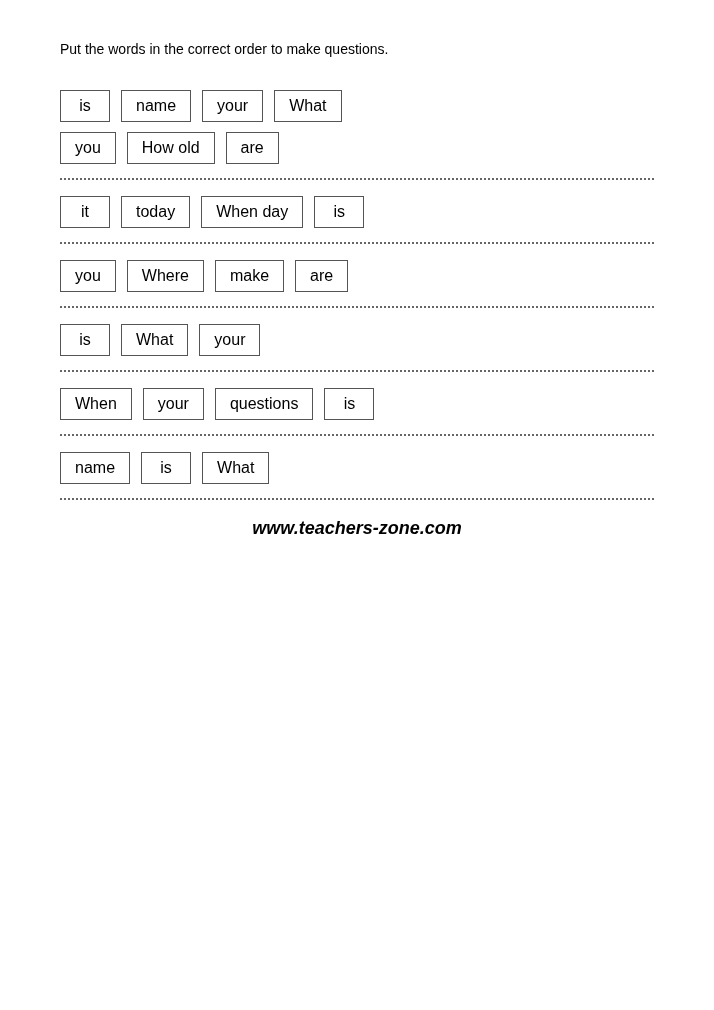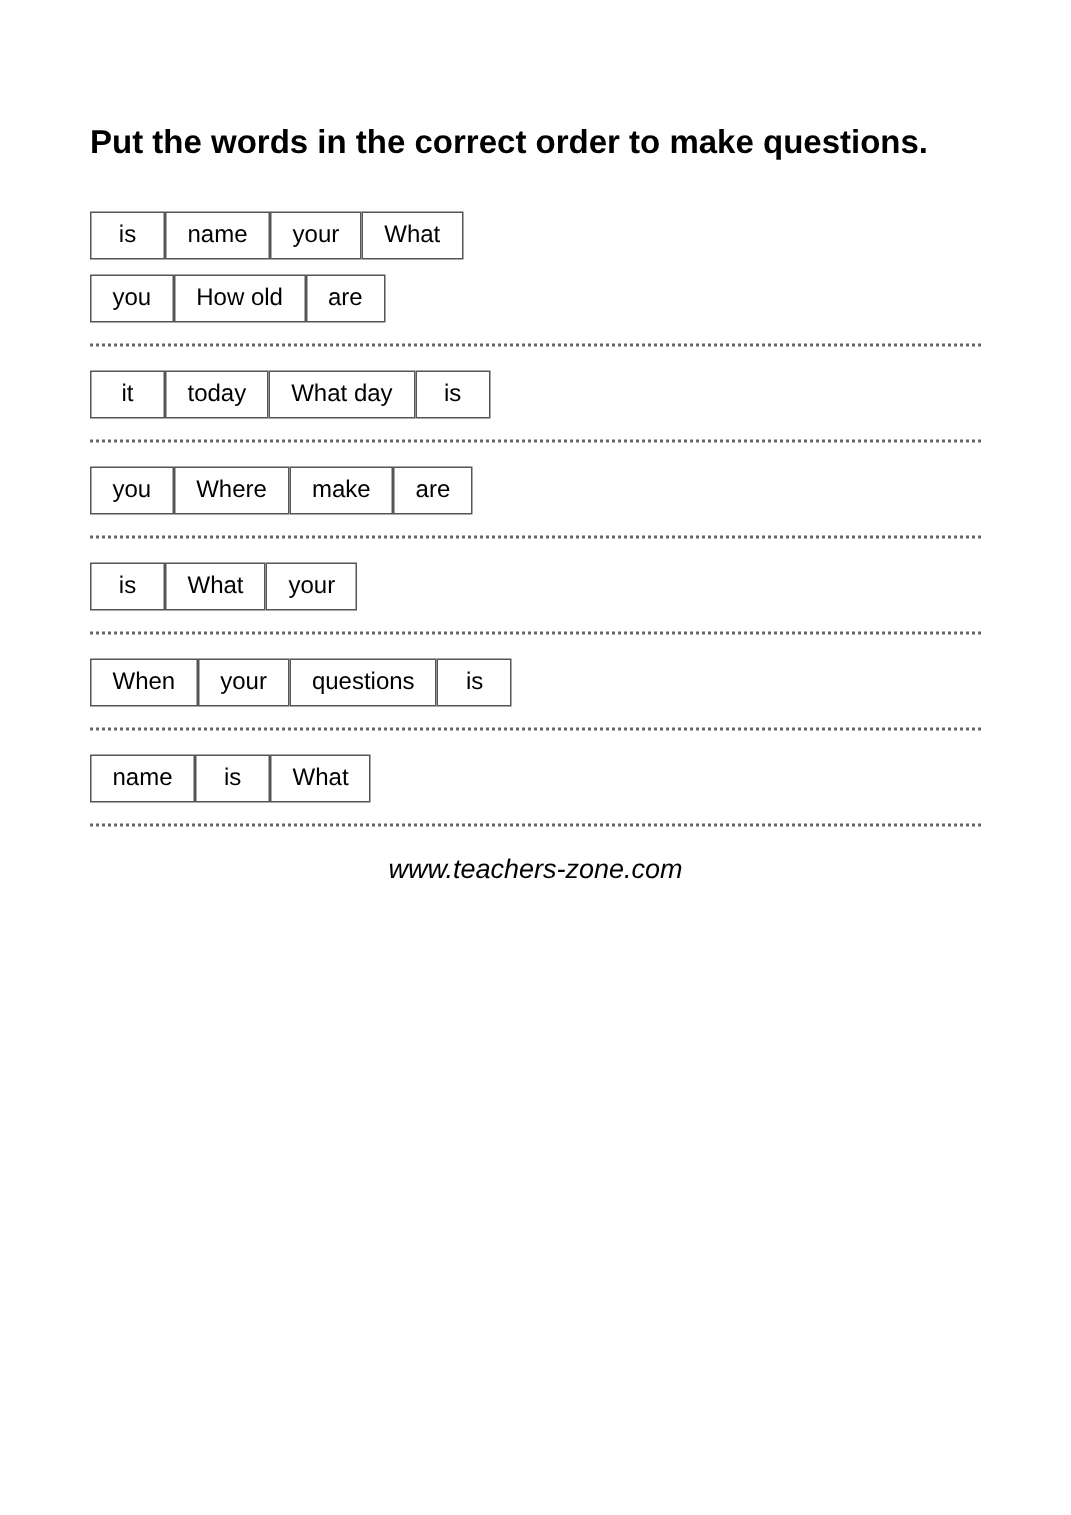--- a/index.html
+++ b/index.html
@@ -11,31 +11,30 @@
     body {
       width: 714px;
       min-height: 1010px;
       background: #fff;
       font-family: Arial, sans-serif;
       color: #000;
       padding: 40px 60px;
     }
 
     .title {
-      font-size: 22px;
-      font-weight: bold;
+      font-size: 14px;
+      font-weight: normal;
       margin-bottom: 30px;
       line-height: 1.4;
-      margin-top: 40px;
     }
 
     .word-group {
       display: flex;
       flex-wrap: wrap;
-      gap: 0;
+      gap: 11px;
       margin-bottom: 10px;
       align-items: center;
     }
 
     .word-box {
       border: 1.5px solid #555;
       padding: 6px 14px;
       font-size: 16px;
       min-width: 50px;
       text-align: center;
@@ -56,21 +55,21 @@
       width: 100%;
     }
 
     .question-block {
       margin-bottom: 4px;
     }
 
     .footer {
       text-align: center;
       font-size: 18px;
-      font-weight: normal;
+      font-weight: bold;
       font-style: italic;
       margin-top: 18px;
     }
   </style>
 </head>
 <body>
 
 <p class="title">Put the words in the correct order to make questions.</p>
 
 <div class="question-block">
@@ -89,21 +88,21 @@
     <span class="word-box">are</span>
   </div>
 </div>
 
 <hr class="dotted-line">
 
 <div class="question-block">
   <div class="word-group">
     <span class="word-box">it</span>
     <span class="word-box">today</span>
-    <span class="word-box">What day</span>
+    <span class="word-box">When day</span>
     <span class="word-box">is</span>
   </div>
 </div>
 
 <hr class="dotted-line">
 
 <div class="question-block">
   <div class="word-group">
     <span class="word-box">you</span>
     <span class="word-box">Where</span>

